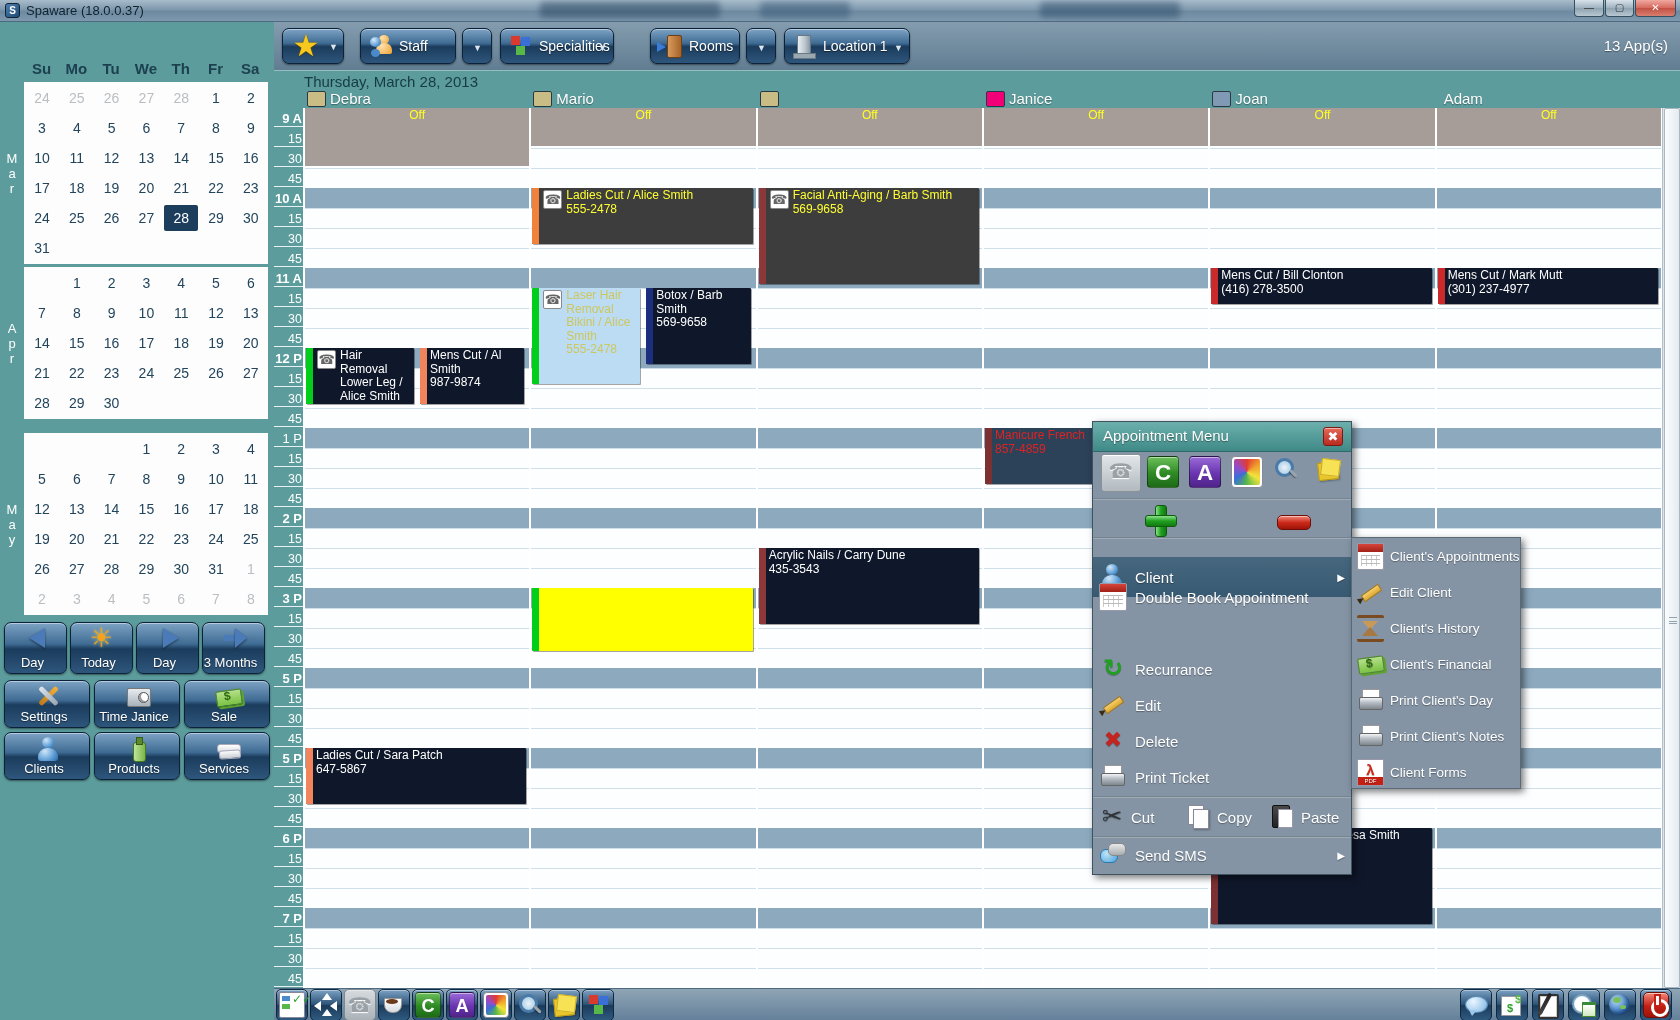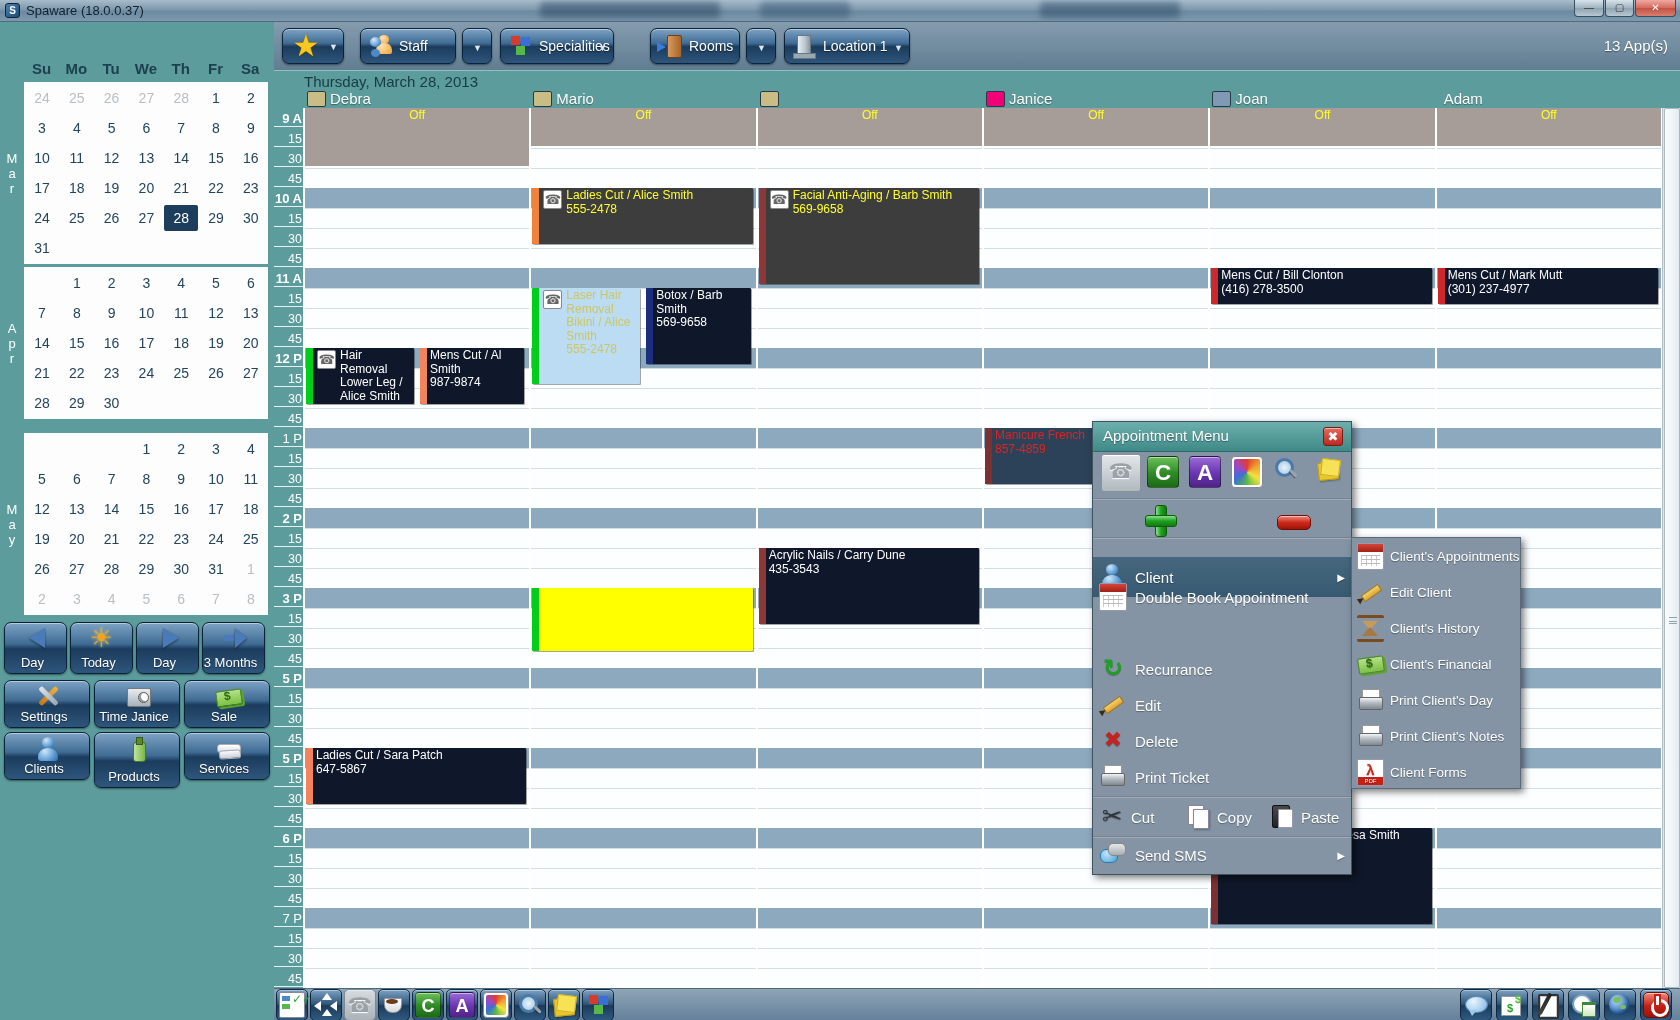--- a/index.html
+++ b/index.html
@@ -380,21 +380,21 @@
         <div class="blabel">Time Janice</div>
       </div>
       <div class="gbtn" style="left: 184px; top: 624px; width: 86px; height: 48px;">
         <div class="bicon"><span class="icn icn-cash" style="width: 24px; height: 24px;"></span></div>
         <div class="blabel">Sale</div>
       </div>
       <div class="gbtn" style="left: 4px; top: 676px; width: 86px; height: 48px;">
         <div class="bicon"><span class="icn icn-person" style="width: 24px; height: 24px;"></span></div>
         <div class="blabel">Clients</div>
       </div>
-      <div class="gbtn" style="left: 94px; top: 676px; width: 86px; height: 56px;">
+      <div class="gbtn" style="left: 94px; top: 676px; width: 86px; height: 48px;">
         <div class="bicon"><span class="icn icn-bottle" style="width: 24px; height: 24px;"></span></div>
         <div class="blabel">Products</div>
       </div>
       <div class="gbtn" style="left: 184px; top: 676px; width: 86px; height: 48px;">
         <div class="bicon"><span class="icn icn-towel" style="width: 24px; height: 24px;"></span></div>
         <div class="blabel">Services</div>
       </div>
     </div>
 
   <div id="topbar">
@@ -533,21 +533,21 @@
         <div class="gutter-cell" style="top: 738px; height: 19px; font-size: 12.5px; line-height: 22px; font-weight: normal;">45</div>
         <div class="gridrow" style="top: 758px; width: 1358px; height: 20px; background: rgb(140, 169, 190); border-top: none;"></div>
         <div class="gutter-cell" style="top: 758px; height: 19px; font-size: 13px; line-height: 22px; font-weight: bold;">6 P</div>
         <div class="gridrow" style="top: 778px; width: 1358px; height: 20px; background: rgb(253, 254, 255); border-top: 1px solid rgb(207, 224, 234);"></div>
         <div class="gutter-cell" style="top: 778px; height: 19px; font-size: 12.5px; line-height: 22px; font-weight: normal;">15</div>
         <div class="gridrow" style="top: 798px; width: 1358px; height: 20px; background: rgb(253, 254, 255); border-top: 1px solid rgb(207, 224, 234);"></div>
         <div class="gutter-cell" style="top: 798px; height: 19px; font-size: 12.5px; line-height: 22px; font-weight: normal;">30</div>
         <div class="gridrow" style="top: 818px; width: 1358px; height: 20px; background: rgb(253, 254, 255); border-top: 1px solid rgb(207, 224, 234);"></div>
         <div class="gutter-cell" style="top: 818px; height: 19px; font-size: 12.5px; line-height: 22px; font-weight: normal;">45</div>
         <div class="gridrow" style="top: 838px; width: 1358px; height: 20px; background: rgb(140, 169, 190); border-top: none;"></div>
-        <div class="gutter-cell" style="top: 838px; height: 19px; font-size: 13px; line-height: 22px; font-weight: normal;">7 P</div>
+        <div class="gutter-cell" style="top: 838px; height: 19px; font-size: 13px; line-height: 22px; font-weight: bold;">7 P</div>
         <div class="gridrow" style="top: 858px; width: 1358px; height: 20px; background: rgb(253, 254, 255); border-top: 1px solid rgb(207, 224, 234);"></div>
         <div class="gutter-cell" style="top: 858px; height: 19px; font-size: 12.5px; line-height: 22px; font-weight: normal;">15</div>
         <div class="gridrow" style="top: 878px; width: 1358px; height: 20px; background: rgb(253, 254, 255); border-top: 1px solid rgb(207, 224, 234);"></div>
         <div class="gutter-cell" style="top: 878px; height: 19px; font-size: 12.5px; line-height: 22px; font-weight: normal;">30</div>
         <div class="gridrow" style="top: 898px; width: 1358px; height: 20px; background: rgb(253, 254, 255); border-top: 1px solid rgb(207, 224, 234);"></div>
         <div class="gutter-cell" style="top: 898px; height: 19px; font-size: 12.5px; line-height: 22px; font-weight: normal;">45</div>
         <div class="coldiv" style="left: 29px; top: 38px; height: 880px;"></div>
         <div class="coldiv" style="left: 255.333px; top: 38px; height: 880px;"></div>
         <div class="coldiv" style="left: 481.667px; top: 38px; height: 880px;"></div>
         <div class="coldiv" style="left: 708px; top: 38px; height: 880px;"></div>

